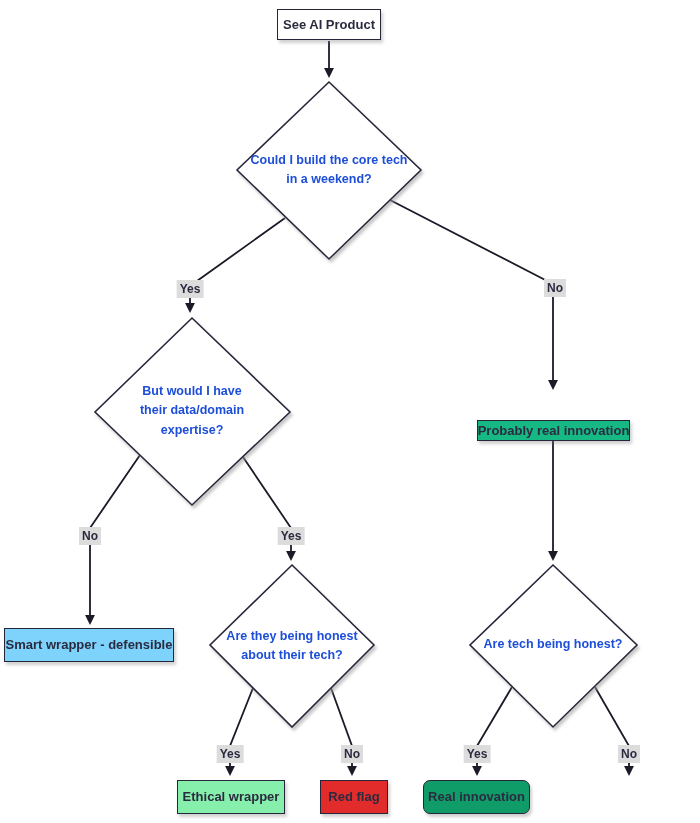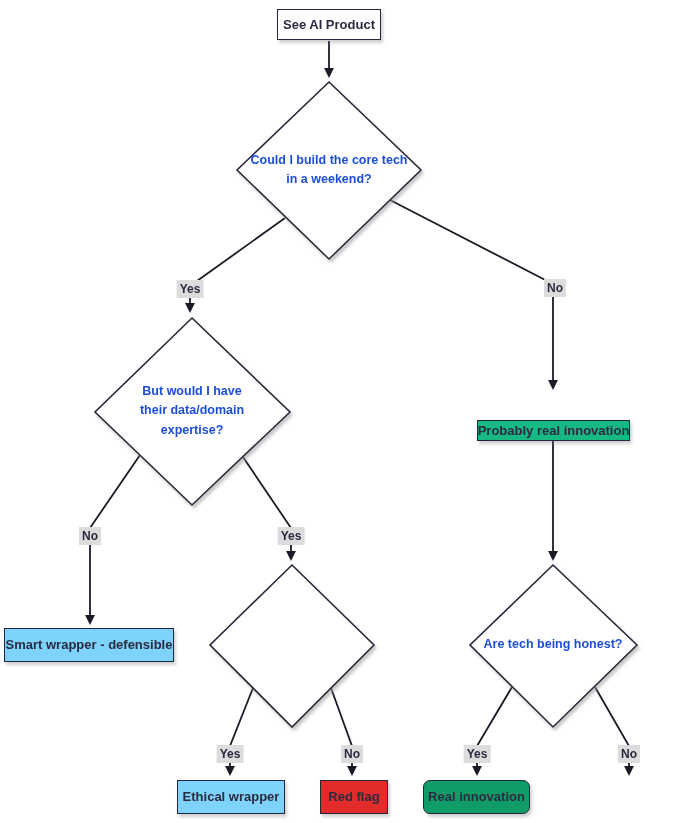--- a/index.html
+++ b/index.html
@@ -61,34 +61,36 @@
     <polygon class="diamond" filter="url(#shadow)" points="292,565 374,645 292,727 210,645"></polygon>
     <polygon class="diamond" filter="url(#shadow)" points="553,565 637,645 553,727 470,645"></polygon>
   </svg>
 
   <div class="node-box" style="left: 277px; top: 9px; width: 104px; height: 31px; background-color: rgb(255, 255, 255);">See AI Product</div>
 
   <div class="node-box" style="left: 477px; top: 393px; width: 153px; height: 21px; background-color: rgb(22, 185, 131); margin-top: 27px;">Probably real innovation</div>
 
   <div class="node-box" style="left: 4px; top: 628px; width: 170px; height: 34px; background-color: #7dd3fc;">Smart wrapper - defensible</div>
 
-  <div class="node-box" style="left: 177px; top: 780px; width: 108px; height: 34px; background-color: #7dd3fc;">Ethical wrapper</div>
+  <div class="node-box" style="left: 177px; top: 780px; width: 108px; height: 34px; background-color: #86efac;">Ethical wrapper</div>
 
   <div class="node-box" style="left: 320px; top: 780px; width: 68px; height: 34px; background-color: rgb(226, 44, 44);">Red flag</div>
 
   <div class="node-box" style="left: 423px; top: 780px; width: 107px; height: 34px; background-color: rgb(16, 156, 104); border-radius: 7px;">Real innovation</div>
 
 
   <div class="diamond-label" style="left:329px; top:170px; width:180px;">Could I build the core tech
 in a weekend?</div>
 
   <div class="diamond-label" style="left:192px; top:411px; width:160px;">But would I have
 their data/domain
 expertise?</div>
 
+  <div class="diamond-label" style="left:292px; top:646px; width:160px;">Are they being honest
+about their tech?</div>
 
   <div class="diamond-label" style="left:553px; top:645px; width:170px;">Are tech being honest?</div>
 
   <div class="edge-label" style="left: 190px; top: 289px; background-color: rgb(220, 220, 220);">Yes</div>
 
   <div class="edge-label" style="left: 555px; top: 288px; background-color: rgb(220, 220, 220);">No</div>
 
   <div class="edge-label" style="left: 90px; top: 536px; background-color: rgb(220, 220, 220);">No</div>
 
   <div class="edge-label" style="left: 291px; top: 536px; background-color: rgb(220, 220, 220);">Yes</div>

